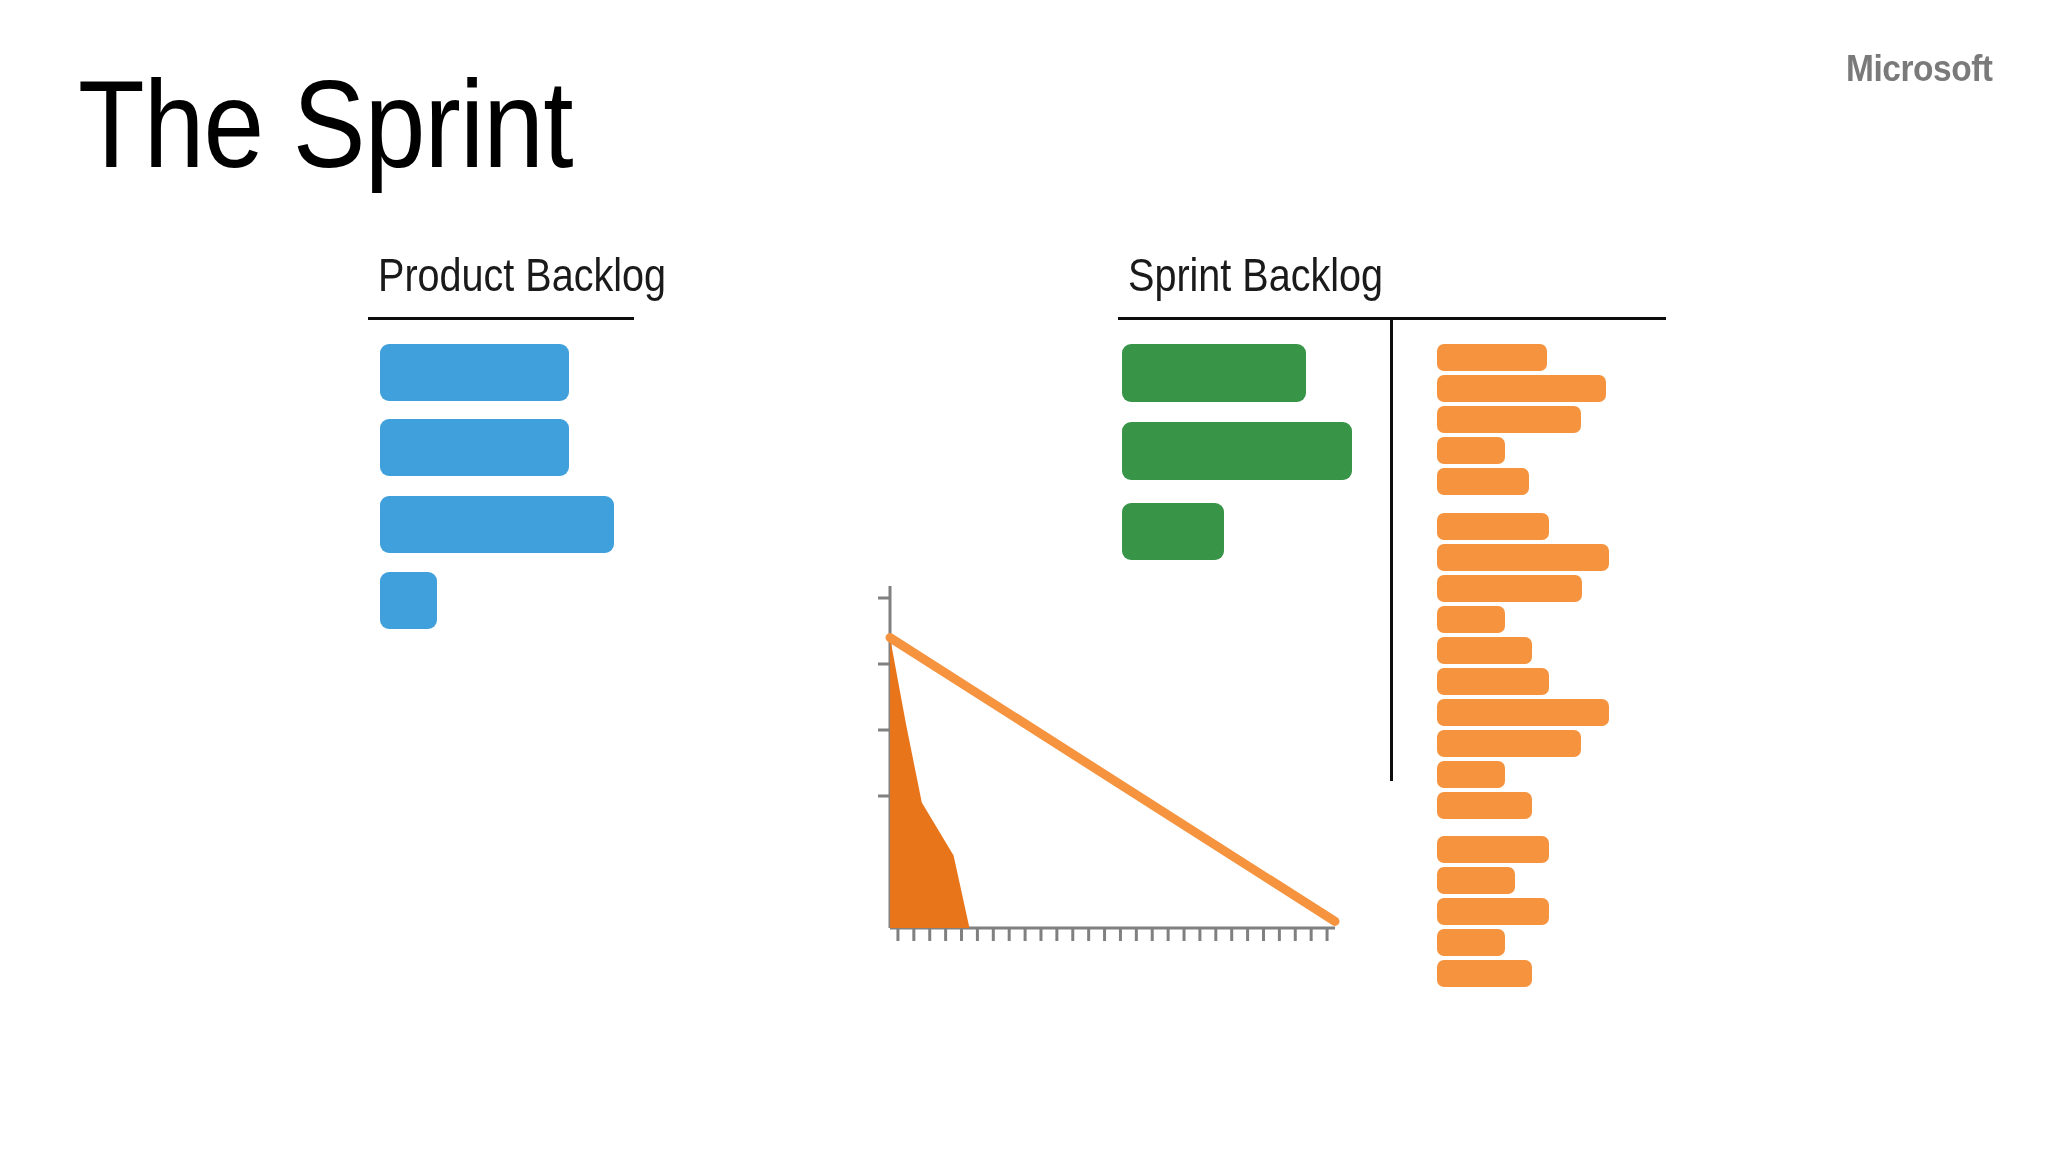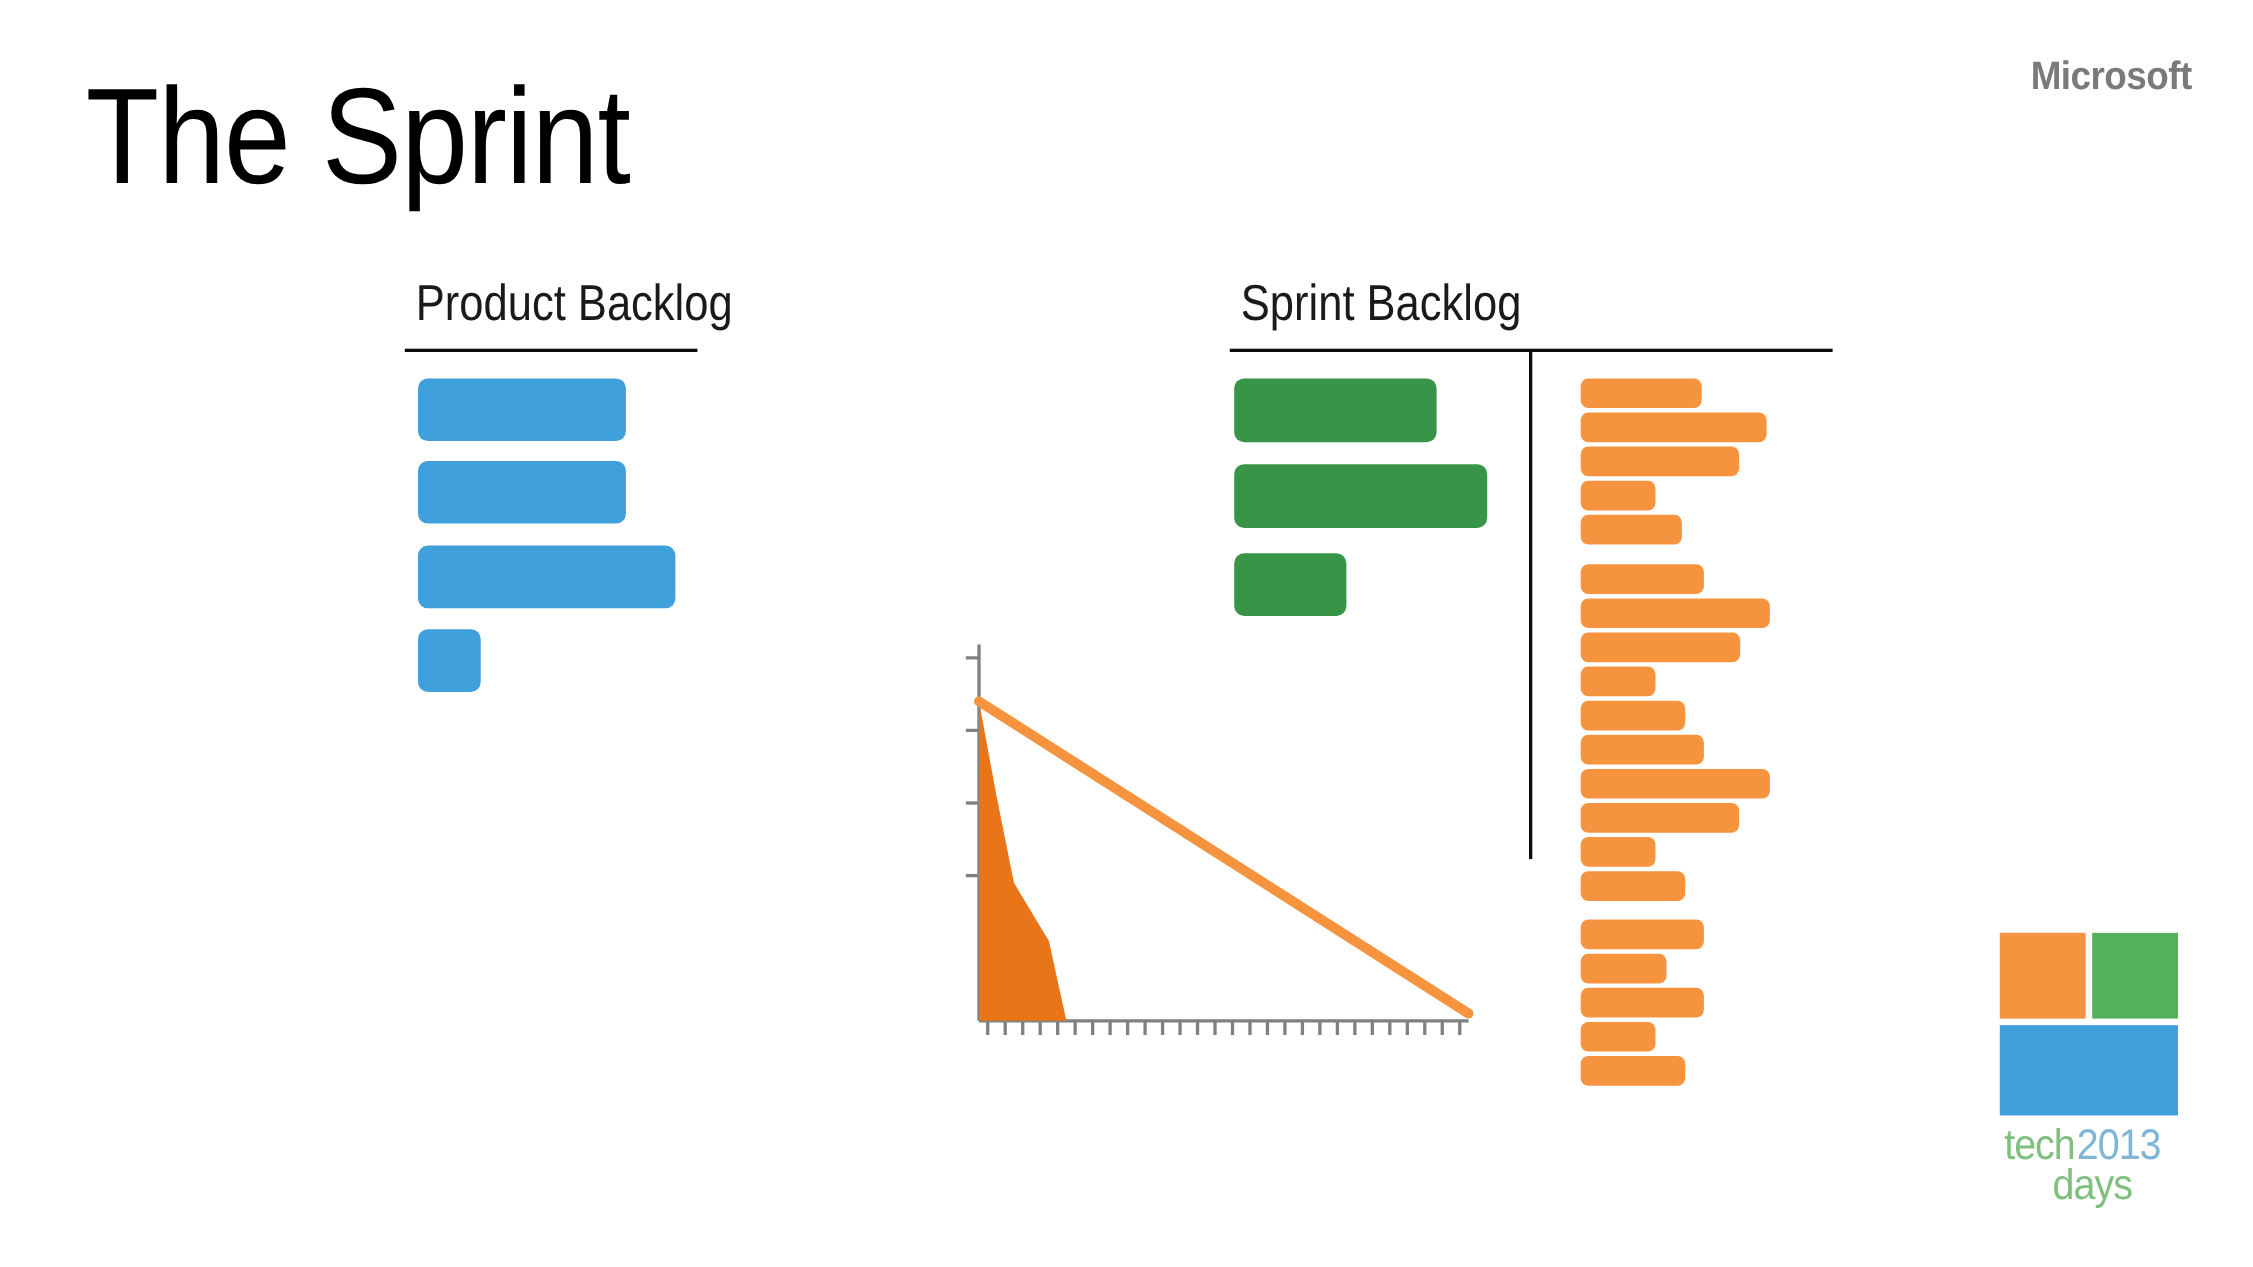--- a/index.html
+++ b/index.html
@@ -229,24 +229,14 @@
         <line x1="435.26785714285717" x2="435.26785714285717" y1="350" y2="363" stroke="#808080" stroke-width="3"></line>
         <line x1="451.1607142857143" x2="451.1607142857143" y1="350" y2="363" stroke="#808080" stroke-width="3"></line>
         <line x1="467.05357142857144" x2="467.05357142857144" y1="350" y2="363" stroke="#808080" stroke-width="3"></line>
       </g>
     <line id="chart-y-axis" x1="30" y1="8" x2="30" y2="350" stroke="#808080" stroke-width="3"></line>
     <line id="chart-x-axis" x1="30" y1="350" x2="475" y2="350" stroke="#808080" stroke-width="3"></line>
     <path id="chart-actual-area" d="M30 59.60000000000002 L45.89285714285714 145.4 L61.785714285714285 224.6 L77.67857142857142 251 L93.57142857142857 277.4 L109.46428571428572 350 L 109.46428571428572 350 L 30 350 Z" fill="#E8751A"></path>
     <path id="chart-ideal-line" fill="none" stroke-width="9" stroke-linecap="round" d="M30 59.60000000000002 L475 343.4" stroke="#F5933E"></path>
   </svg>
 
-  <div id="techdays-logo">
-    <div id="td-sq-orange"></div>
-    <div id="td-sq-green"></div>
-    <div id="td-rect-blue"></div>
-    <div id="td-wordmark">
-      <span class="td-word" id="td-tech">tech</span>
-      <span class="td-word" id="td-2013">2013</span>
-      <span class="td-word" id="td-days">days</span>
-    </div>
-  </div>
 
 </div>
 
 </body></html>

